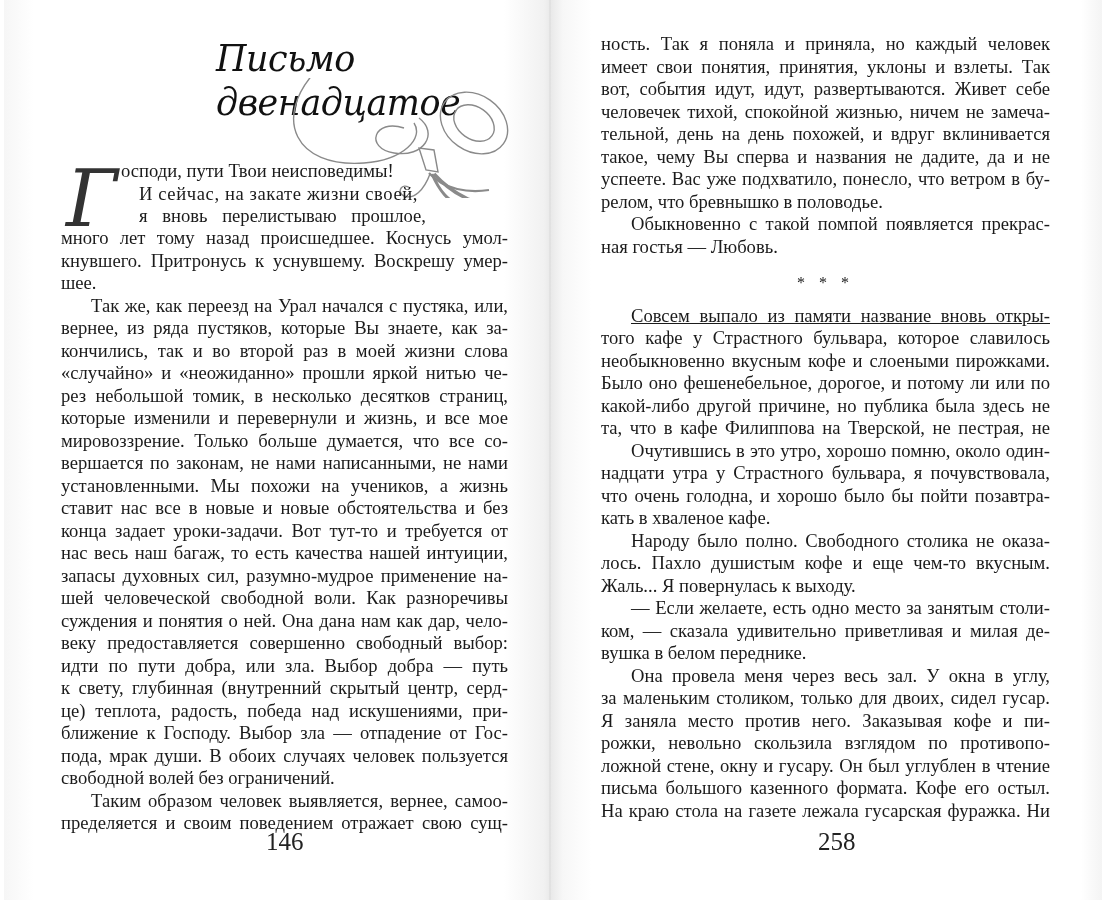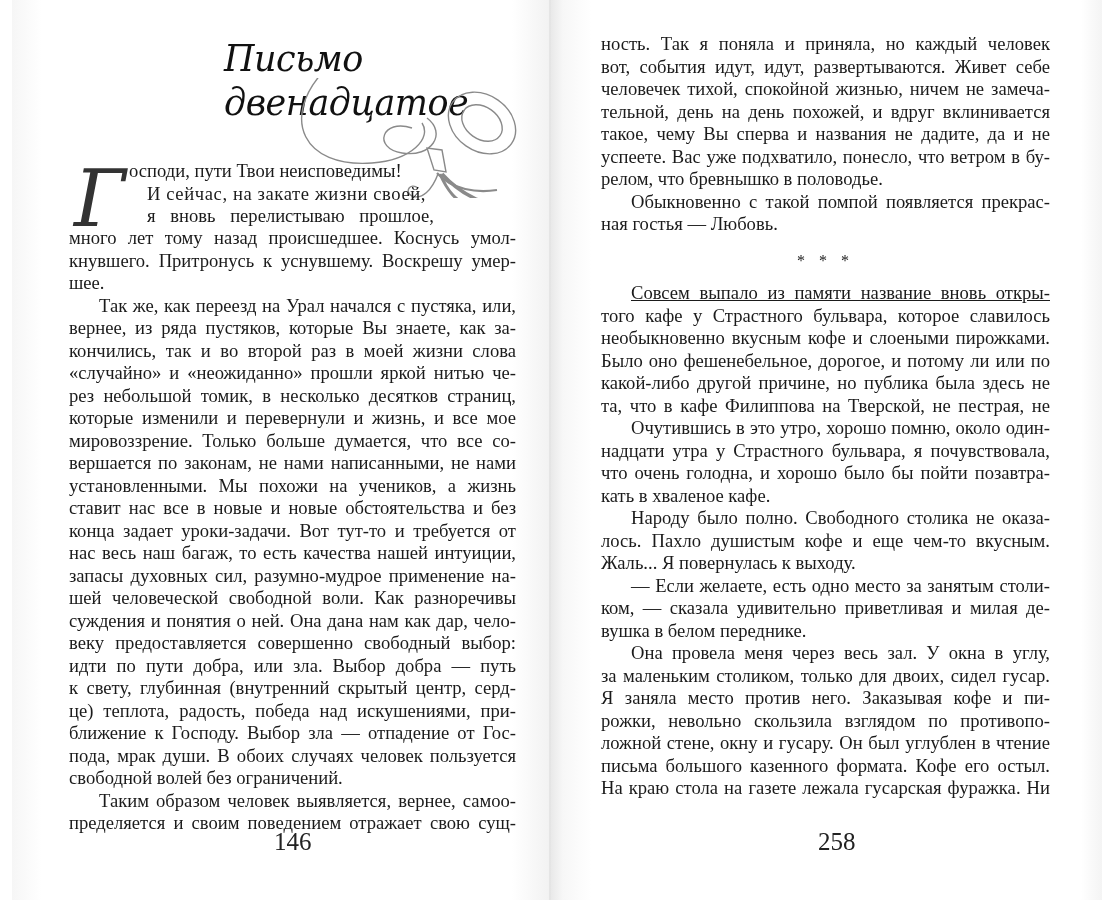--- a/index.html
+++ b/index.html
@@ -5,21 +5,21 @@
   html, body { margin: 0; padding: 0; }
   body {
     width: 1102px; height: 900px; overflow: hidden;
     background: #ffffff;
     font-family: "Liberation Serif", "DejaVu Serif", serif;
     color: #1b1b1b;
     position: relative;
   }
   .spread { position: absolute; left: 0; top: 0; width: 1102px; height: 900px; }
   .page { position: absolute; top: 0; height: 900px; }
-  .page-left { left: 12px; width: 551px; background: linear-gradient(to right, #f6f6f6 0px, #ffffff 30px, #ffffff 500px, #f1f1f1 540px, #e4e4e4 551px); }
+  .page-left { left: 4px; width: 551px; background: linear-gradient(to right, #f6f6f6 0px, #ffffff 30px, #ffffff 500px, #f1f1f1 540px, #e4e4e4 551px); }
   .page-right { left: 551px; width: 551px; background: linear-gradient(to right, #e9e9e9 0px, #f7f7f7 12px, #ffffff 40px, #ffffff 530px, #f4f4f4 551px); }
   .gutter { position: absolute; left: 549px; top: 0; width: 3px; height: 900px; background: #dcdcdc; opacity: .6; }
 
   .title {
     position: absolute; left: 212px; top: 36px;
     font-family: "DejaVu Serif", serif; font-style: italic;
     font-size: 38px; letter-spacing: -0.5px; color: #111;
     transform: scaleX(0.92); transform-origin: left center;
   }
   .ornament { position: absolute; left: 250px; top: 78px; width: 280px; height: 120px; }
@@ -110,20 +110,21 @@
 
     <div class="page-num pn-left">146</div>
   </div>
 
   <div class="gutter"></div>
 
   <div class="page page-right">
     <div class="text right-text" style="left:50px">
       <div id="right-lines-a">
           <span class="line">ность. Так я поняла и приняла, но каждый человек</span>
+          <span class="line">имеет свои понятия, принятия, уклоны и взлеты. Так</span>
           <span class="line">вот, события идут, идут, развертываются. Живет себе</span>
           <span class="line">человечек тихой, спокойной жизнью, ничем не замеча-</span>
           <span class="line">тельной, день на день похожей, и вдруг вклинивается</span>
           <span class="line">такое, чему Вы сперва и названия не дадите, да и не</span>
           <span class="line">успеете. Вас уже подхватило, понесло, что ветром в бу-</span>
           <span class="line last">релом, что бревнышко в половодье.</span>
           <span class="line" style="padding-left: 30px;">Обыкновенно с такой помпой появляется прекрас-</span>
           <span class="line last">ная гостья — Любовь.</span>
         </div>
       <div class="stars">* * *</div>

